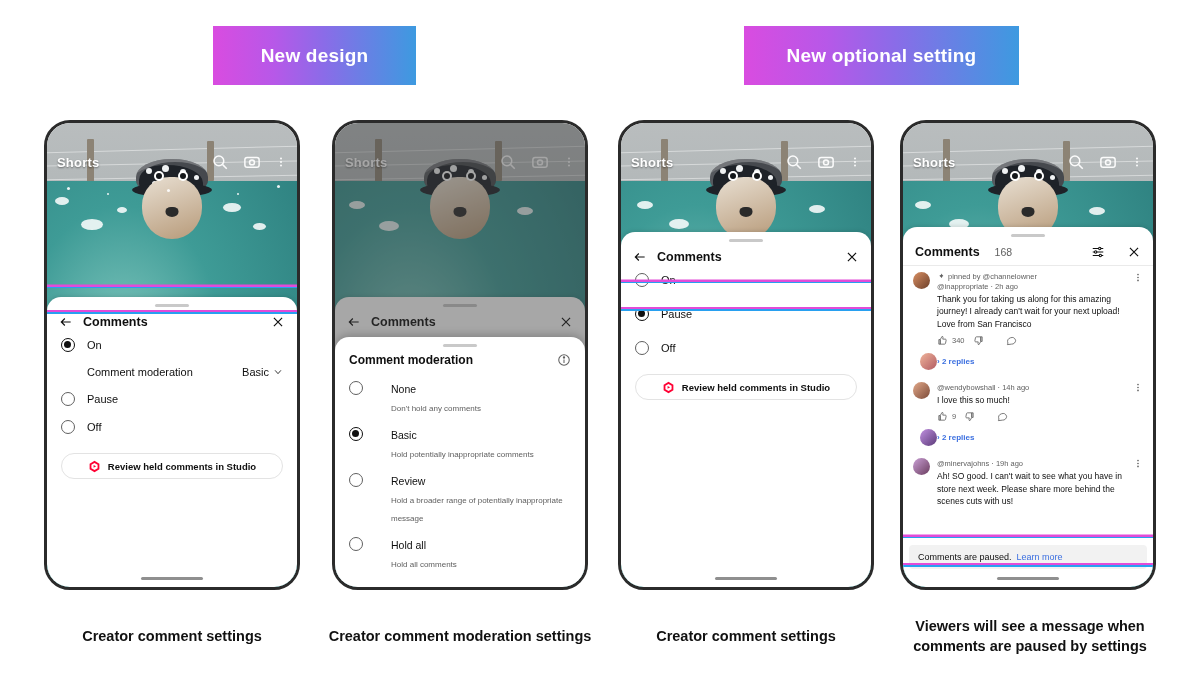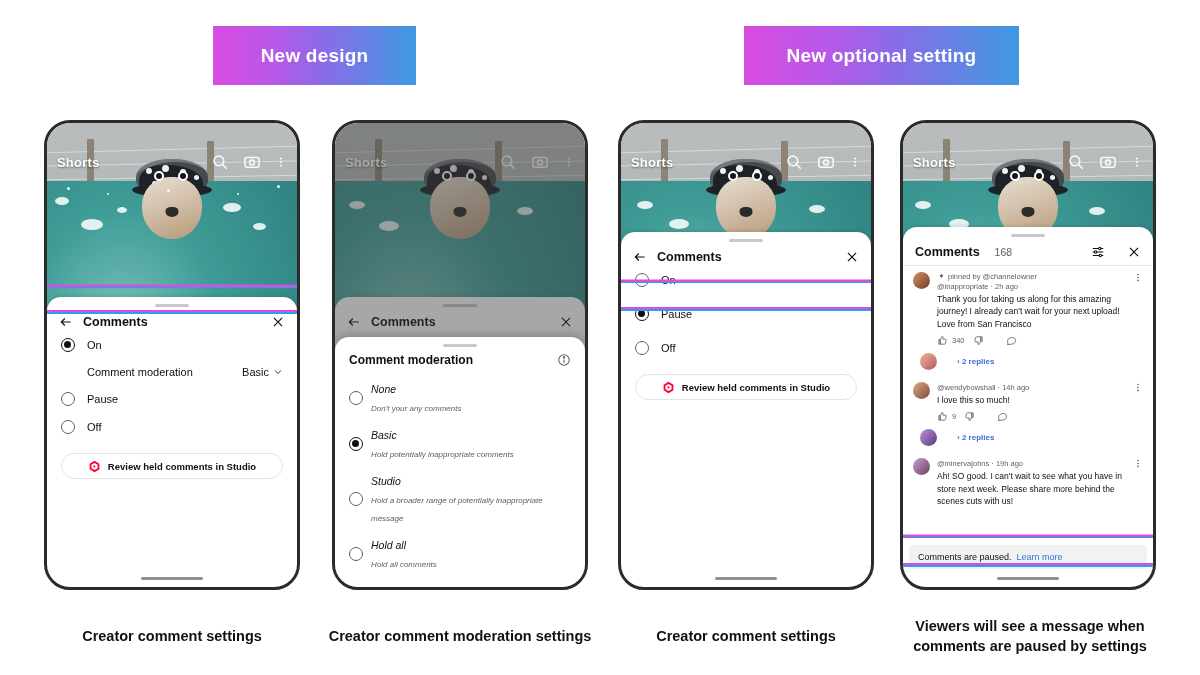--- a/index.html
+++ b/index.html
@@ -144,21 +144,21 @@
   .scrim { position:absolute; inset:0; background: rgba(60,60,60,.45); z-index: 20; }
   .mod-sheet {
     position:absolute; left:0; right:0; bottom:0; z-index:30;
     background:#fff; border-radius: 14px 14px 0 0; padding-bottom: 10px;
     box-shadow: 0 -2px 8px rgba(0,0,0,.22);
   }
   .mod-head { display:flex; align-items:center; padding: 2px 14px 8px; }
   .mod-head-title { font-size: 12px; font-weight:bold; color:#0f0f0f; }
   .info-ico { width: 14px; height: 14px; margin-left:auto; color:#606060; }
   .info-ico svg { display:block; width:100%; height:100%; }
-  .mod-opt { display:flex; gap: 8px; padding: 4px 14px 6px; align-items:center;font-style:italic; }
+  .mod-opt { display:flex; gap: 28px; padding: 4px 14px 6px; align-items:flex-start; }
   .mod-opt .radio { margin-top: 2px; }
   .mod-opt-title { font-size: 10.5px; color:#0f0f0f; line-height: 1.25; }
   .mod-opt-sub { font-size: 8px; color:#606060; line-height: 1.35; margin-top: 1px; }
 
   
   .divider { height:1px; background:#eaeaea; margin-top:4px; }
   .cmt { display:flex; gap: 7px; padding: 6px 10px 2px; }
   .avatar { width: 17px; height: 17px; border-radius: 50%; flex:0 0 auto;
     background: linear-gradient(135deg,#d98f63,#6b3f2a); }
   .avatar.a2 { background: linear-gradient(135deg,#e3a98a,#7b4a38); }
@@ -169,21 +169,21 @@
   .cmt-pin { display:flex; align-items:center; gap:4px; font-size:7.5px; color:#606060; }
   .pin-ico { width:7px; height:7px; }
   .pin-ico svg { display:block; width:100%; height:100%; }
   .cmt-meta { font-size: 7.5px; color:#606060; margin-top:1px; }
   .cmt-text { font-size: 8.5px; color:#0f0f0f; line-height: 1.45; margin-top: 2px; }
   .cmt-actions { display:flex; align-items:center; gap: 4px; margin-top: 5px; color:#606060; }
   .act-ico { width: 11px; height: 11px; }
   .act-ico svg { display:block; width:100%; height:100%; }
   .act-count { font-size: 7.5px; color:#606060; margin-right: 4px; }
   .act-gap { width: 14px; }
-  .replies { display:flex; align-items:center; gap: 20px; padding: 5px 10px 6px 17px; }
+  .replies { display:flex; align-items:center; gap: 0; padding: 5px 10px 6px 17px; }
   .replies-label { font-size: 8px; color:#3b6fe0; font-weight:bold; }
   .kebab { width: 10px; height: 11px; flex:0 0 auto; color:#606060; }
   .kebab svg { display:block; width:100%; height:100%; }
 
   .paused-bar {
     position:absolute; left: 6px; right: 6px; bottom: 18px;
     background: #f2f2f2; border-radius: 4px;
     padding: 7px 9px; display:flex; gap:5px; align-items:center;
   }
   .paused-text { font-size: 9px; color:#0f0f0f; }
@@ -452,34 +452,34 @@
                 <path d="M12 11v6"></path>
                 <circle cx="12" cy="7.6" r="1.1" fill="currentColor"></circle>
               </svg>
           </span>
         </div>
 
         <div class="mod-opt">
           <span class="radio"></span>
           <span>
             <span class="mod-opt-title">None</span><br>
-            <span class="mod-opt-sub">Don't your any comments</span>
+            <span class="mod-opt-sub">Don't hold any comments</span>
           </span>
         </div>
         <div class="mod-opt">
           <span class="radio on"></span>
           <span>
             <span class="mod-opt-title">Basic</span><br>
             <span class="mod-opt-sub">Hold potentially inappropriate comments</span>
           </span>
         </div>
         <div class="mod-opt">
           <span class="radio"></span>
           <span>
-            <span class="mod-opt-title">Studio</span><br>
+            <span class="mod-opt-title">Review</span><br>
             <span class="mod-opt-sub">Hold a broader range of potentially inappropriate message</span>
           </span>
         </div>
         <div class="mod-opt">
           <span class="radio"></span>
           <span>
             <span class="mod-opt-title">Hold all</span><br>
             <span class="mod-opt-sub">Hold all comments</span>
           </span>
         </div>

